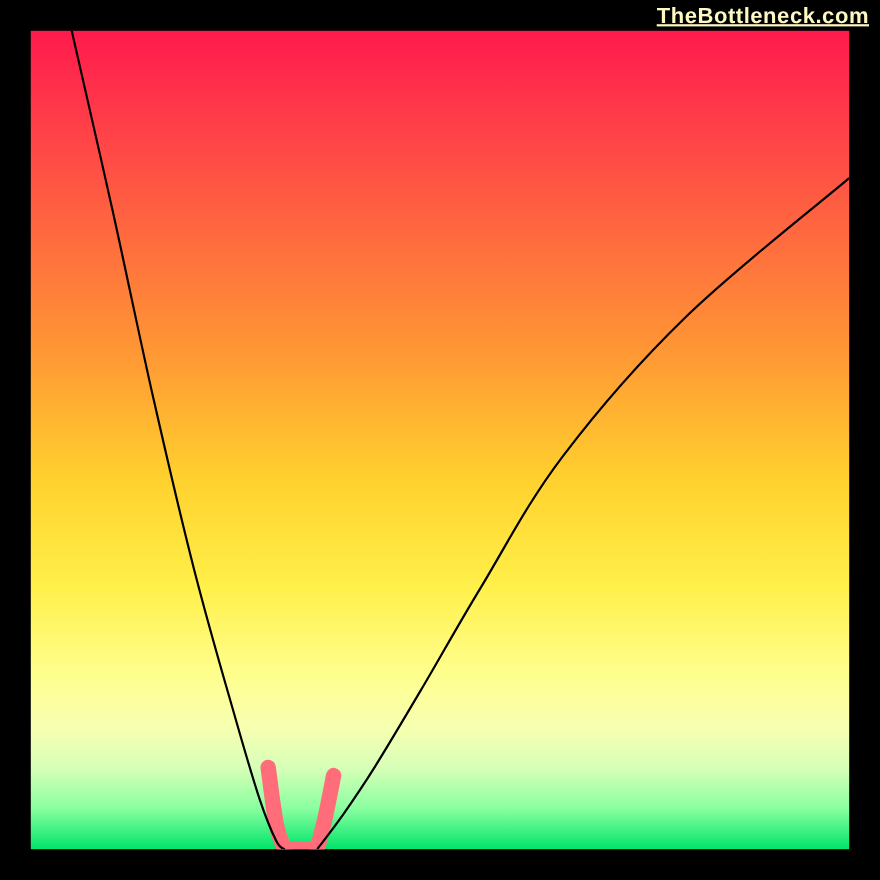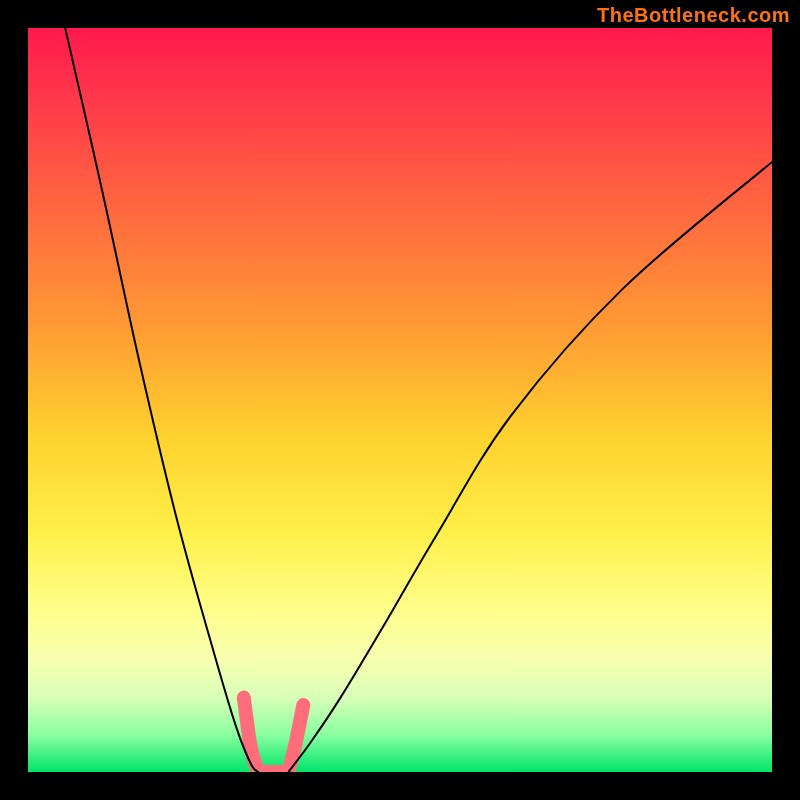--- a/index.html
+++ b/index.html
@@ -44,24 +44,25 @@
     position: absolute;
     top: 0;
     left: 0;
     width: 744px;
     height: 744px;
   }
   .watermark {
     position: absolute;
     top: 4px;
     right: 10px;
-    color: #f97316;
+    color: #fef9c3;
     font-size: 20px;
     font-weight: 600;
     letter-spacing: 0.5px;
+    text-decoration: underline;
   }
 </style>
 </head>
 <body>
 
 <div class="frame">
   <div class="watermark">TheBottleneck.com</div>
   <div class="plot-area">
     <svg class="curves" viewBox="0 0 744 744">
       <g>

